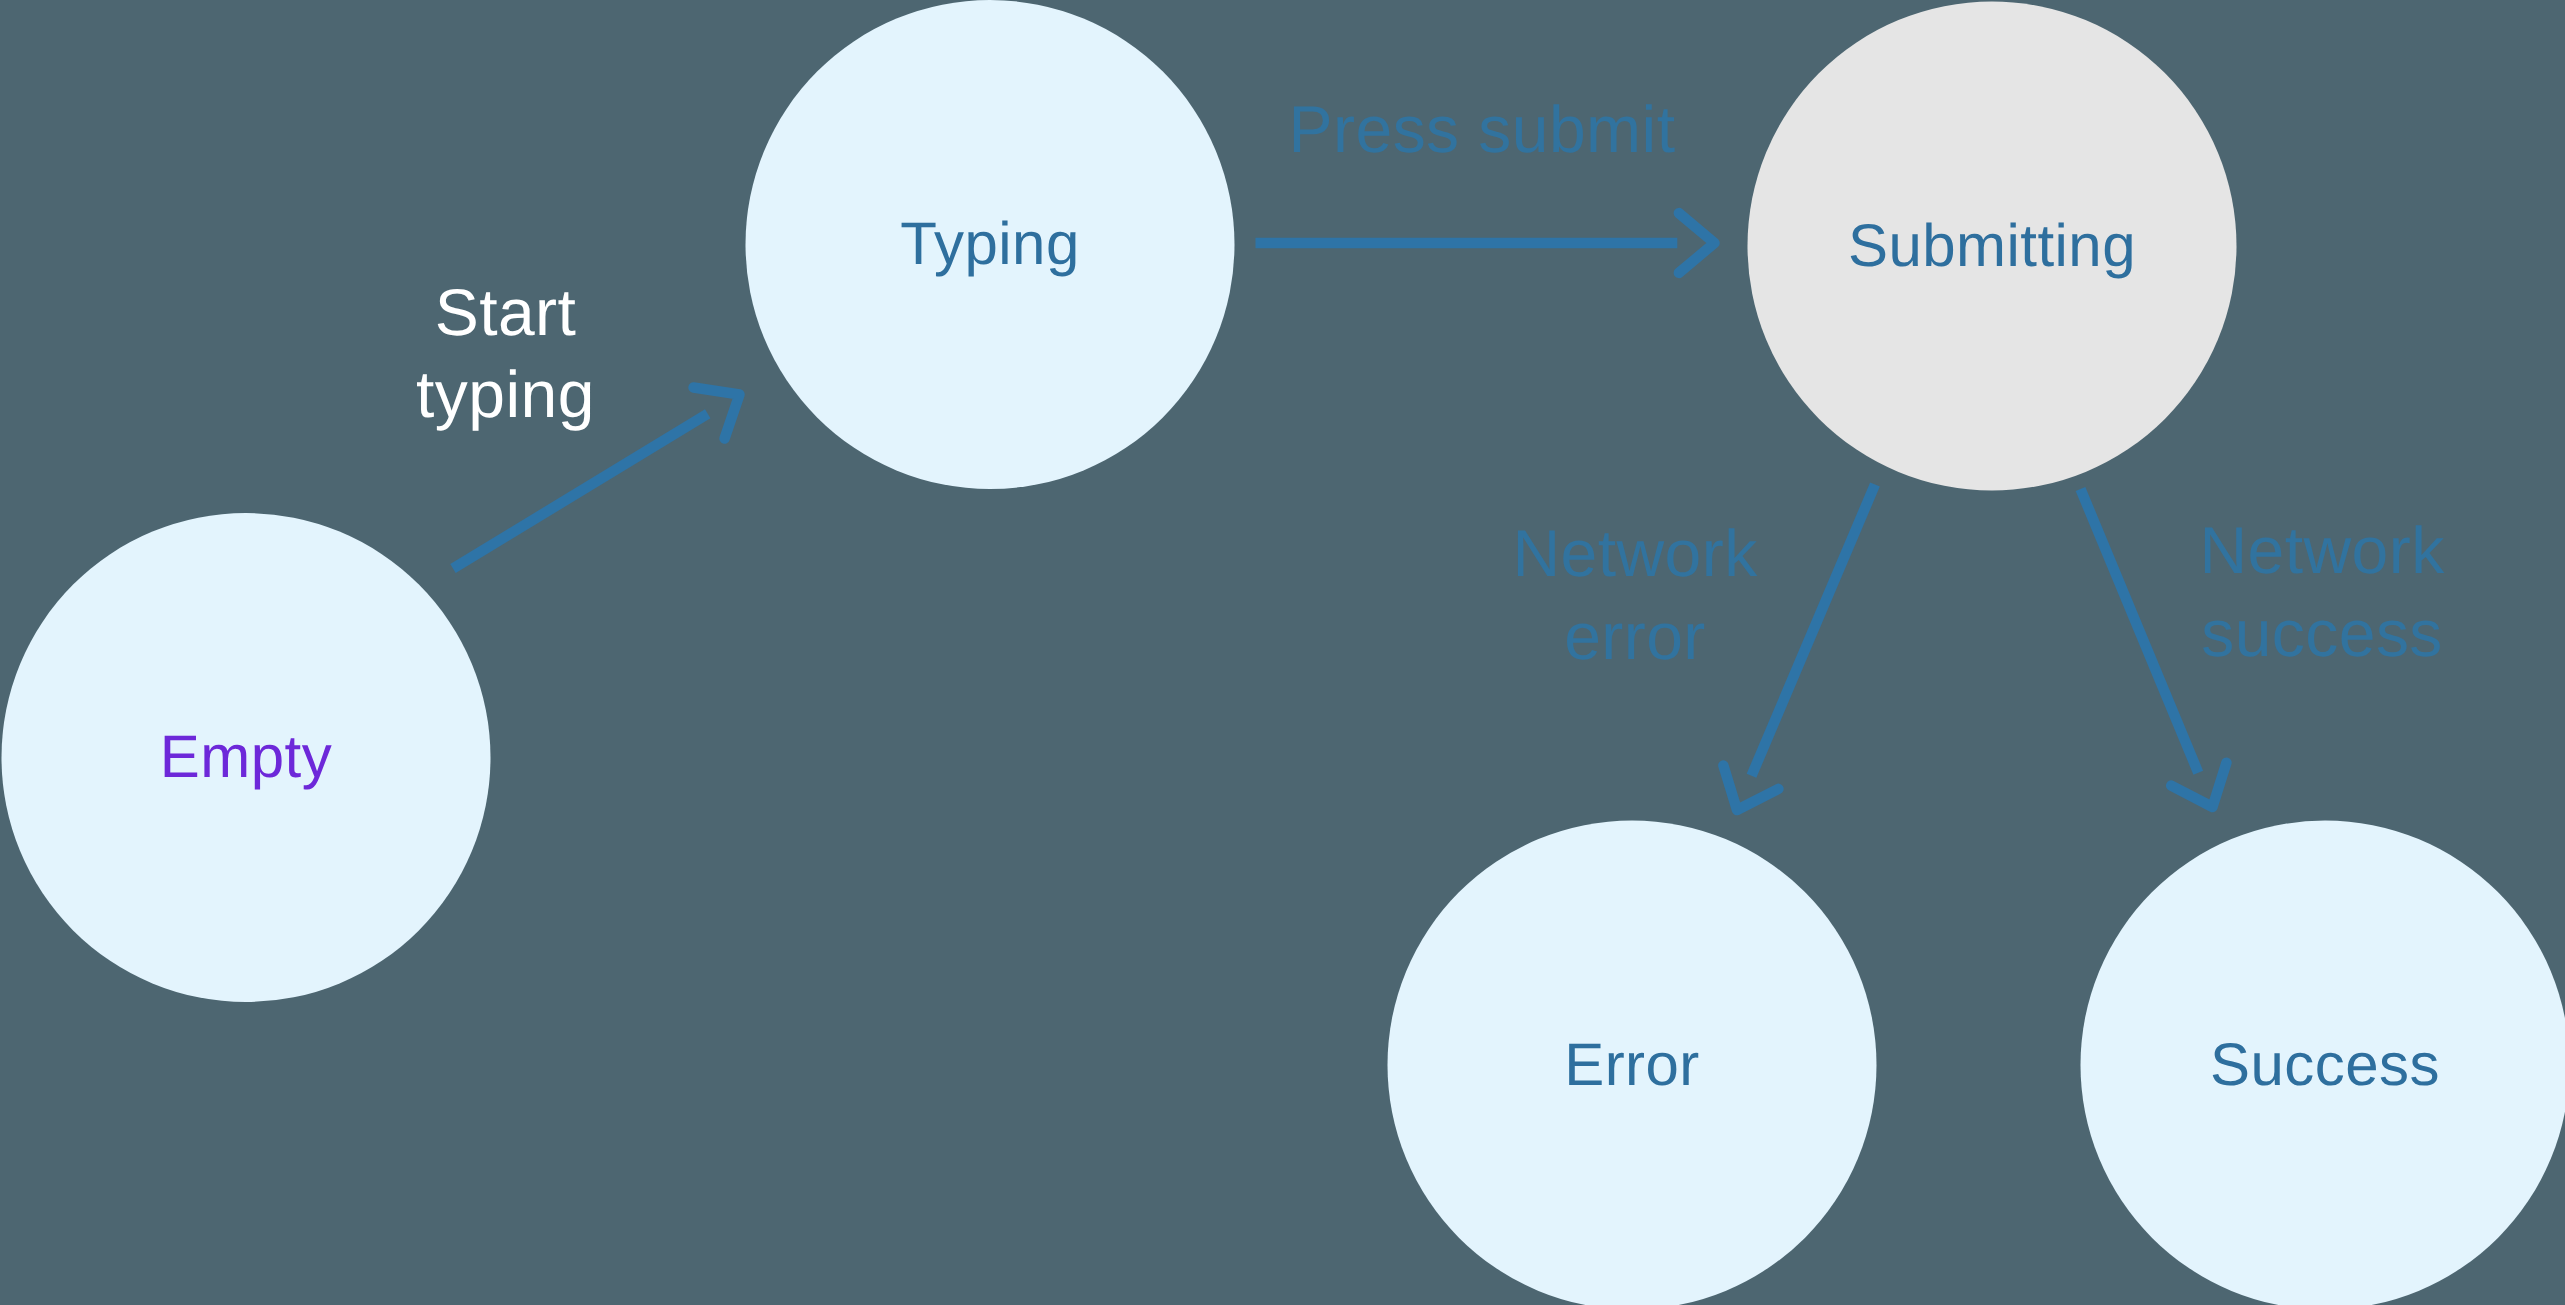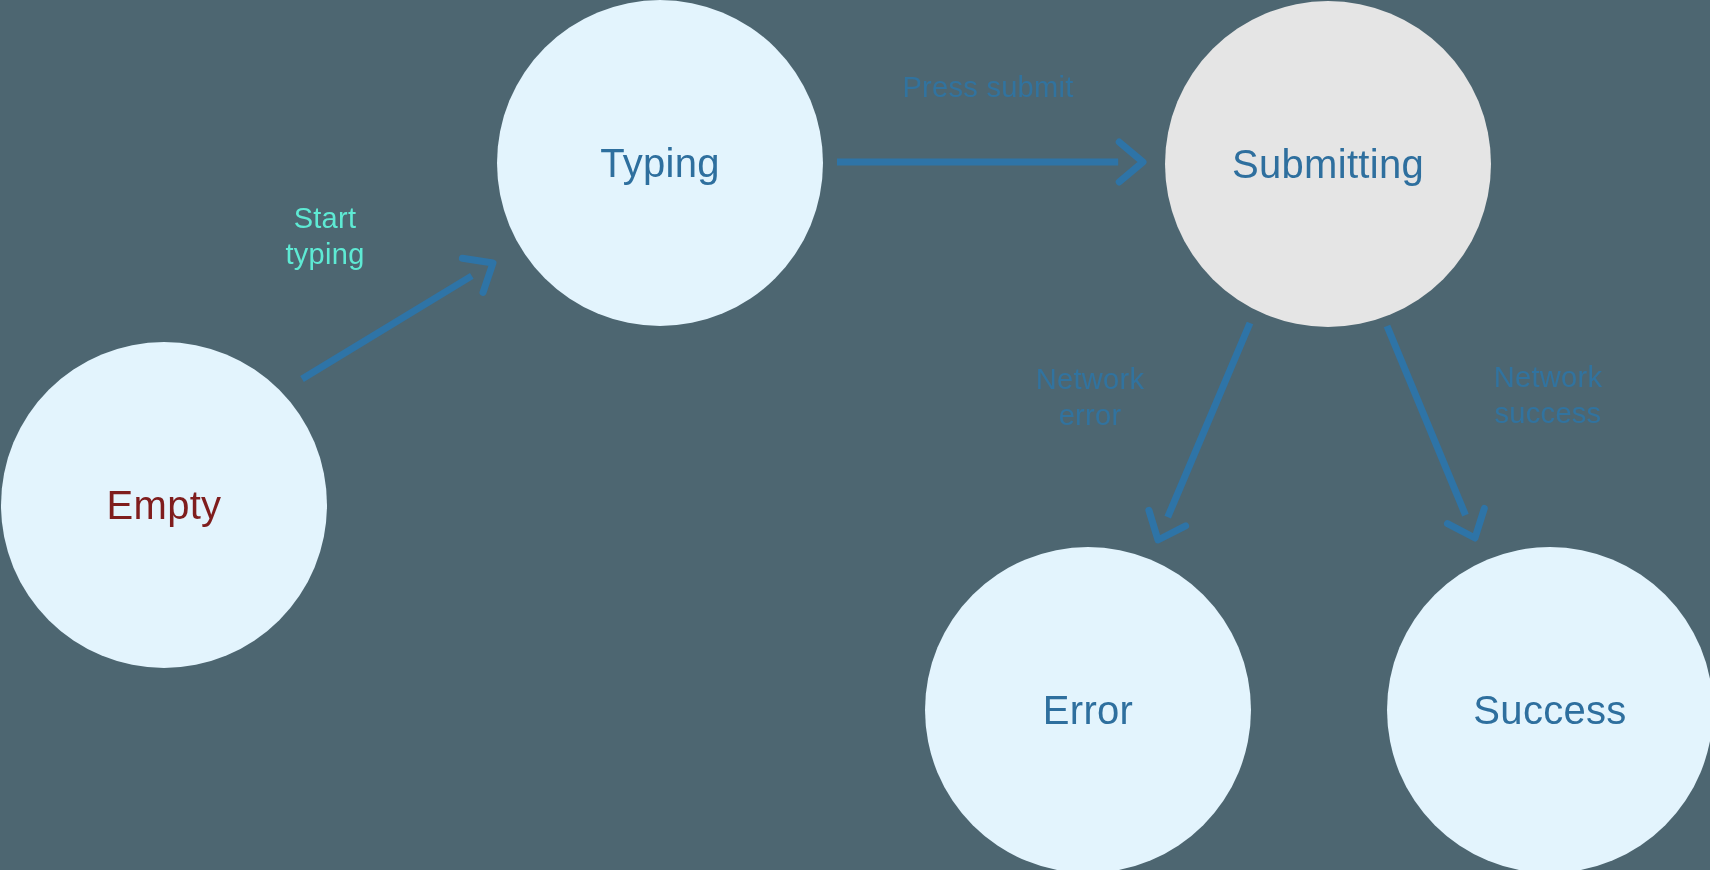--- a/index.html
+++ b/index.html
@@ -34,21 +34,21 @@
     justify-content: center;
   }
   .node-label {
     font-size: 40px;
     font-weight: 500;
     letter-spacing: 0.3px;
   }
   .edge-label {
     position: absolute;
     transform: translate(-50%, -50%);
-    font-size: 29px;
+    font-size: 44px;
     font-weight: 500;
     letter-spacing: 0.3px;
     line-height: 1.25;
     text-align: center;
     white-space: pre-line;
   }
 </style>
 </head>
 <body style="background: rgb(77, 102, 113);">
 
@@ -66,37 +66,37 @@
         <line x1="1250" y1="323" x2="1167.6802316396195" y2="517.167279719593" stroke="#2e74a7" stroke-width="7"></line>
         <path d="M 1148.9236224549386 510.3584856888265 L 1158 540 L 1185.615096684149 525.9143180809341" fill="none" stroke="#2e74a7" stroke-width="7" stroke-linecap="round" stroke-linejoin="round"></path>
       </g>
       <g>
         <line x1="1387" y1="326" x2="1465.4922337432904" y2="515.0949267451996" stroke="#2e74a7" stroke-width="7"></line>
         <path d="M 1447.4919140067816 523.7064628244196 L 1475 538 L 1484.2996572246523 508.42777696039786" fill="none" stroke="#2e74a7" stroke-width="7" stroke-linecap="round" stroke-linejoin="round"></path>
       </g>
     </svg>
   <div id="nodes-layer">
       <div class="node" style="left: 1px; top: 342px; width: 326px; height: 326px; background: rgb(227, 244, 253);">
-        <span class="node-label" style="color: #7f1d1d;">Empty</span>
+        <span class="node-label" style="color: #6d28d9;">Empty</span>
       </div>
       <div class="node" style="left: 497px; top: 0px; width: 326px; height: 326px; background: rgb(227, 244, 253);">
         <span class="node-label" style="color: rgb(46, 111, 158);">Typing</span>
       </div>
       <div class="node" style="left: 1165px; top: 1px; width: 326px; height: 326px; background: #e5e5e5;">
         <span class="node-label" style="color: rgb(46, 111, 158);">Submitting</span>
       </div>
       <div class="node" style="left: 925px; top: 547px; width: 326px; height: 326px; background: rgb(227, 244, 253);">
         <span class="node-label" style="color: rgb(46, 111, 158);">Error</span>
       </div>
       <div class="node" style="left: 1387px; top: 547px; width: 326px; height: 326px; background: rgb(227, 244, 253);">
         <span class="node-label" style="color: rgb(46, 111, 158);">Success</span>
       </div>
     </div>
   <div id="edge-labels-layer">
-      <div class="edge-label" style="left: 325px; top: 236px; color: #5eead4;">Start
+      <div class="edge-label" style="left: 337px; top: 236px; color: #ffffff;">Start
 typing</div>
       <div class="edge-label" style="left: 988px; top: 87px; color: rgb(49, 115, 159);">Press submit</div>
       <div class="edge-label" style="left: 1090px; top: 397px; color: rgb(49, 115, 159);">Network
 error</div>
       <div class="edge-label" style="left: 1548px; top: 395px; color: rgb(49, 115, 159);">Network
 success</div>
     </div>
 </div>
 
 </body></html>

